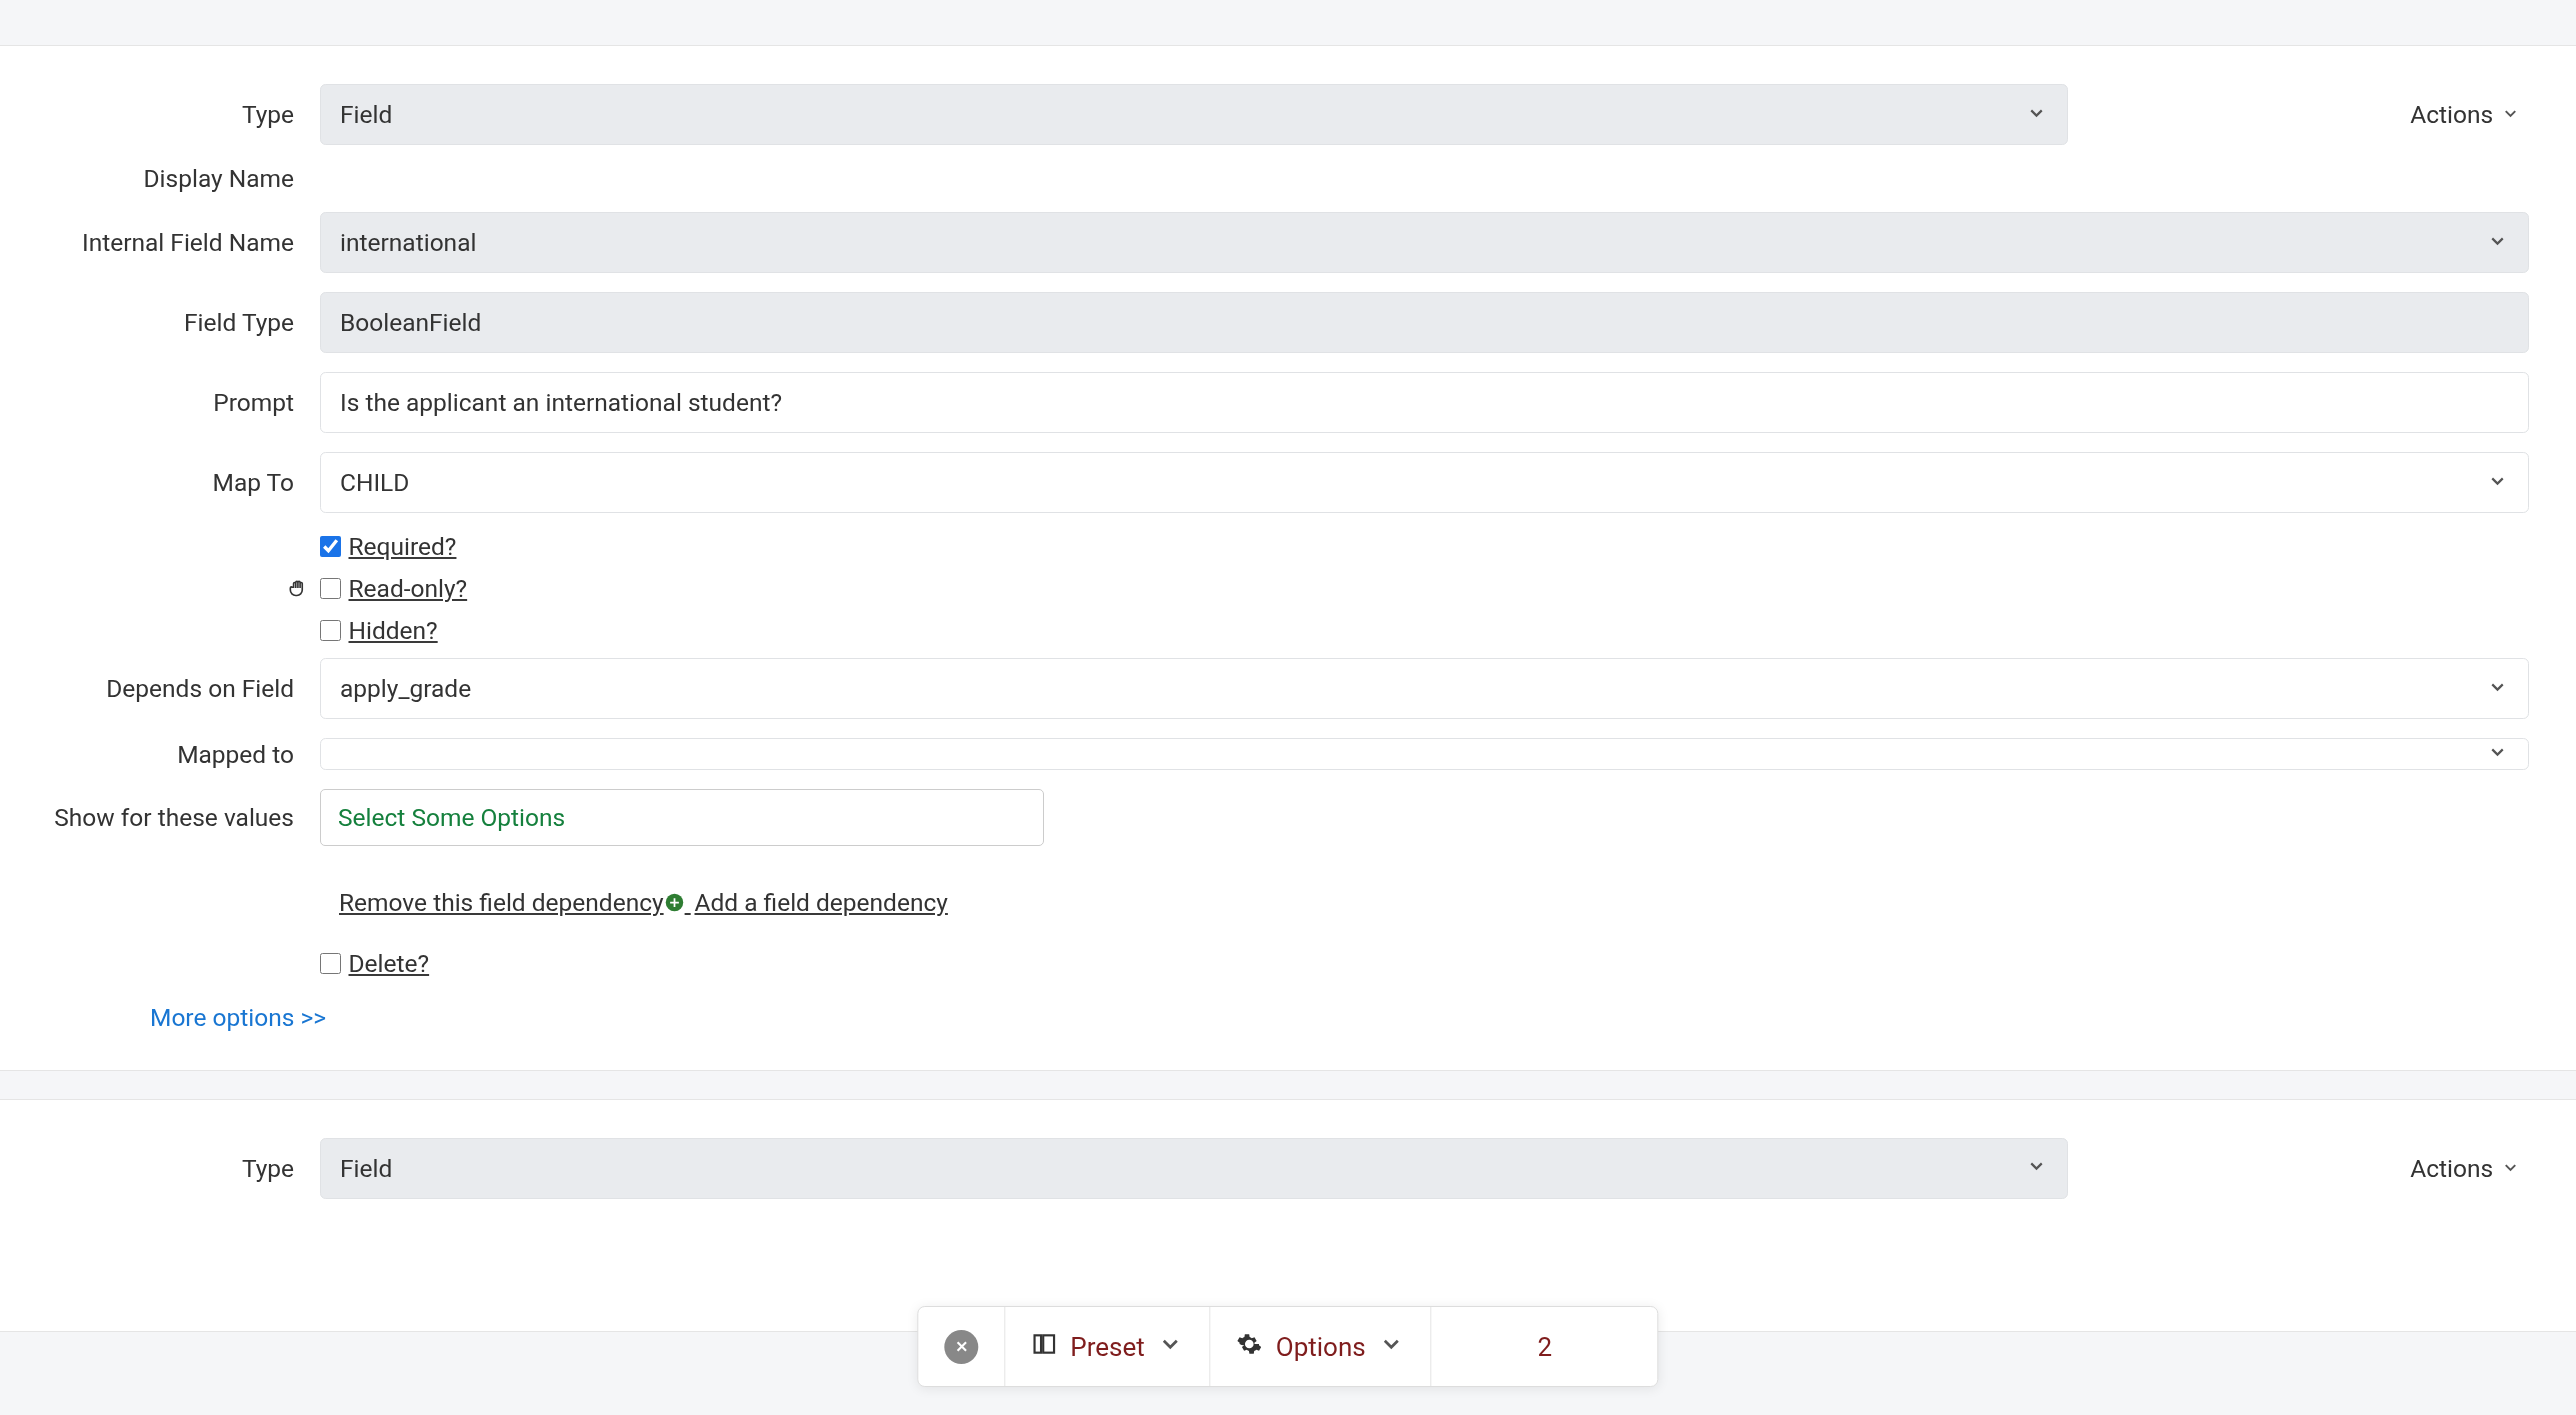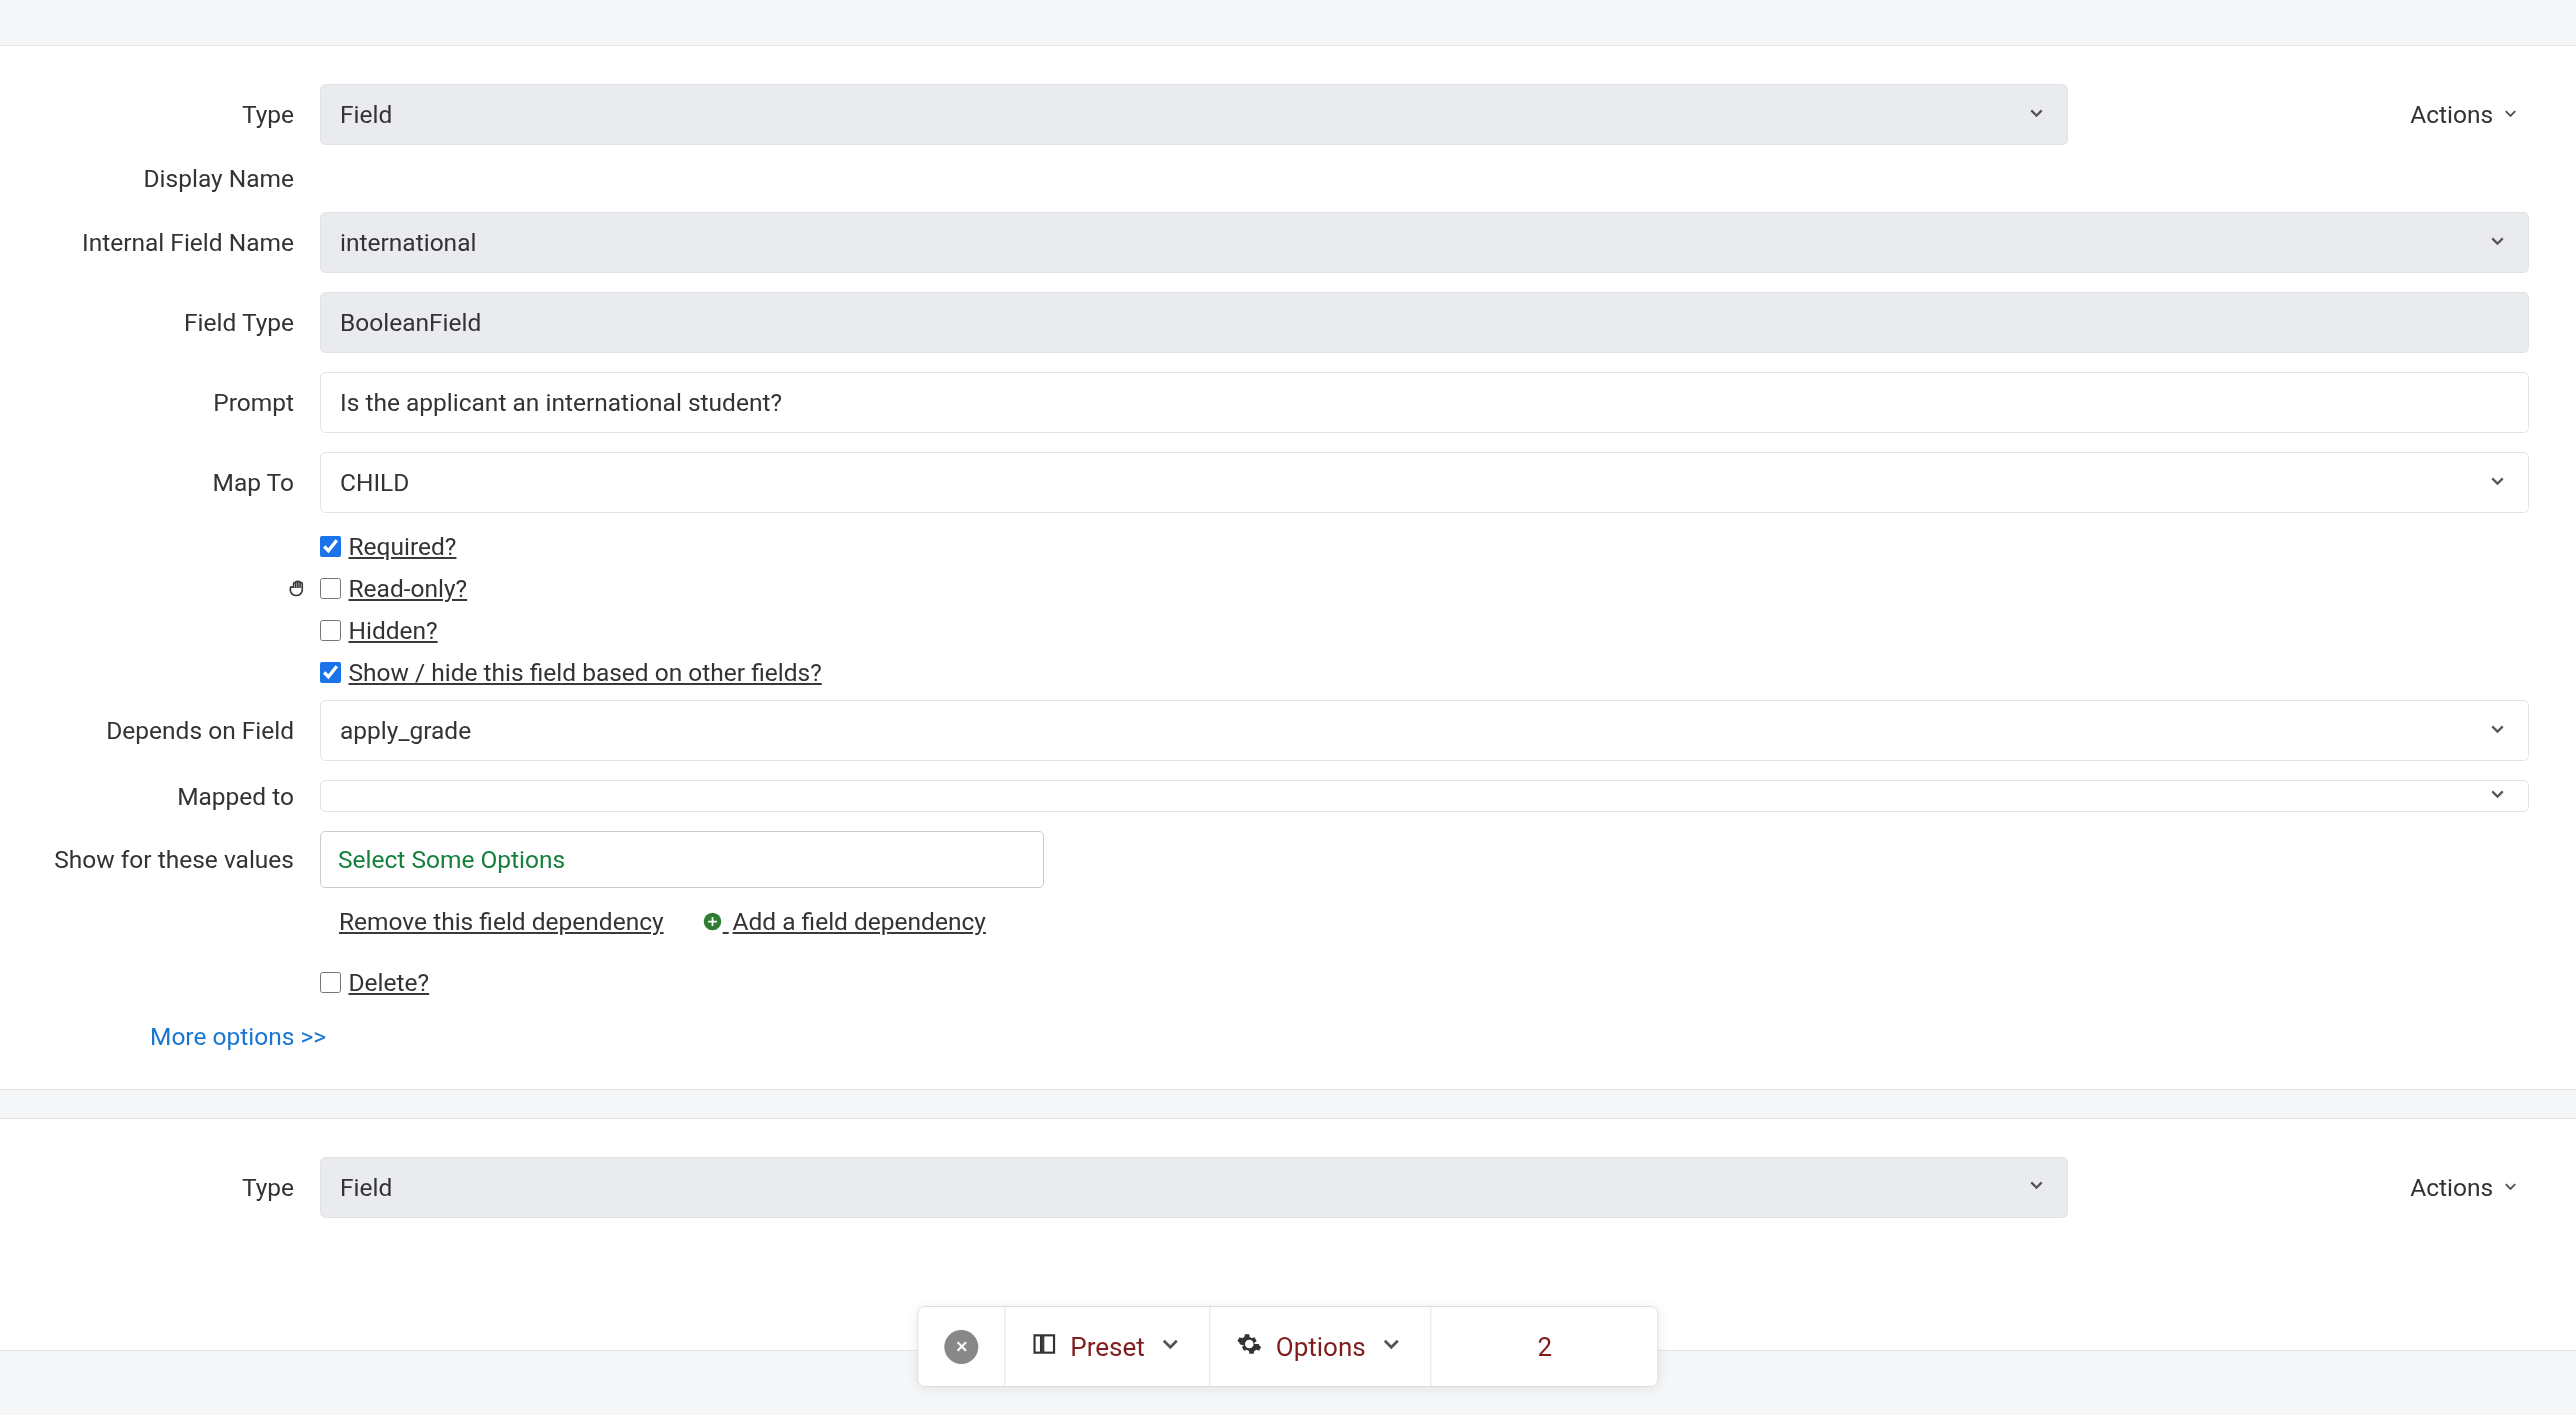--- a/index.html
+++ b/index.html
@@ -139,23 +139,22 @@
   border: 0.9px solid #ccc;
   border-radius: 5px;
   padding: 13px 17px;
   width: 724px;
   color: #15803d;
   font-size: 24.5px;
 }
 
 .dependency-links {
   display: flex;
-  gap: 38px;
-  align-items: center;
-  margin-top: 0;
+  align-items: center;
+  margin-top: 23px;
   margin-bottom: 19px;
   padding-left: 19px;
 }
 
 .dependency-links a {
   color: #333;
   font-size: 24.5px;
   text-decoration: none;
   cursor: pointer;
 }
@@ -325,27 +324,20 @@
   </div>
 
   <div class="checkbox-row">
     <div class="checkbox-indent"></div>
     <div class="checkbox-wrap">
       <input type="checkbox" style="">
       <label>Hidden?</label>
     </div>
   </div>
 
-  <div class="checkbox-row">
-    <div class="checkbox-indent"></div>
-    <div class="checkbox-wrap">
-      <input type="checkbox" checked="" style="">
-      <label>Show / hide this field based on other fields?</label>
-    </div>
-  </div>
 
   <div class="form-row">
     <div class="form-label">Depends on Field</div>
     <div class="form-control-wrap select-wrap">
       <div class="form-control white">apply_grade</div>
       <span class="chevron">
         <svg viewBox="0 0 24 24" fill="none" stroke="#555" stroke-width="2.5">
             <polyline points="6 9 12 15 18 9"></polyline>
           </svg>
       </span>

